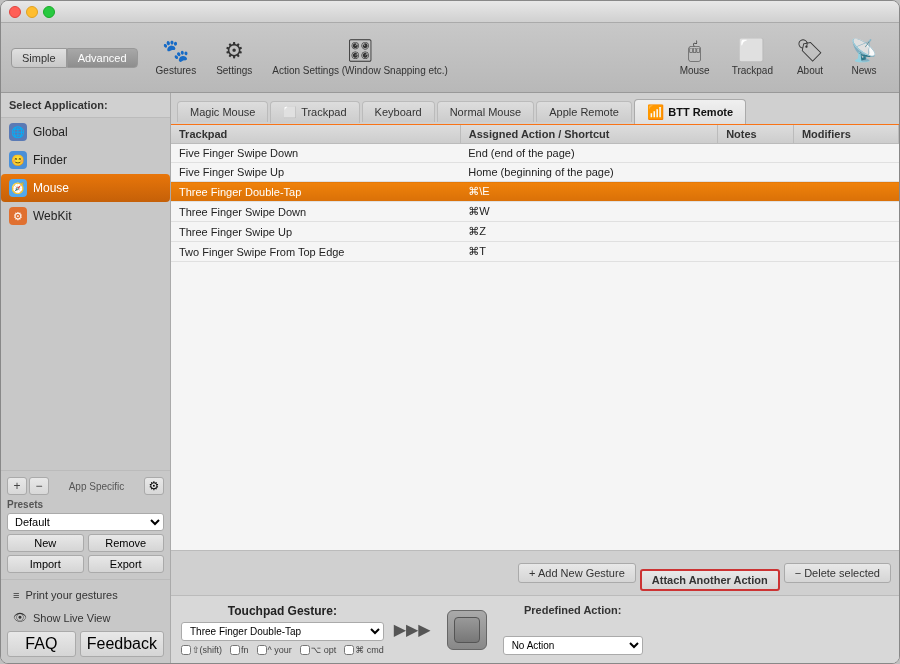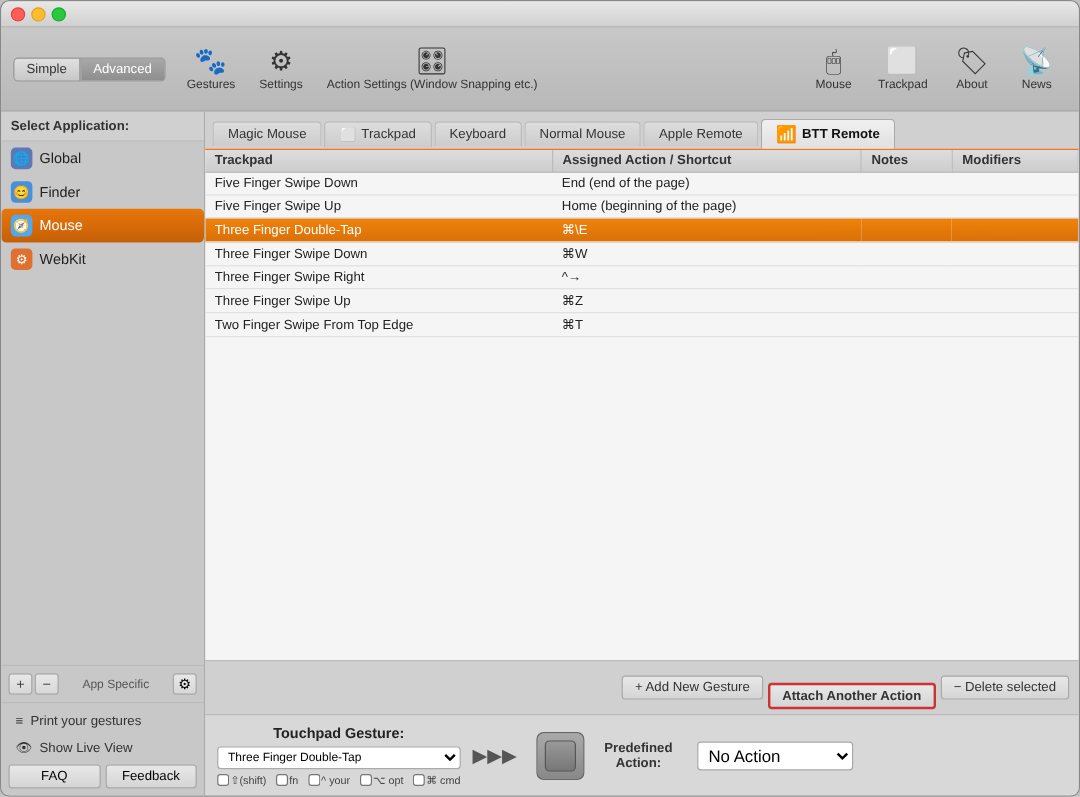--- a/index.html
+++ b/index.html
@@ -231,21 +231,21 @@
       font-size: 11px;
       color: #333;
       border-radius: 3px;
     }
     .footer-row {
       display: flex;
       gap: 4px;
     }
     .footer-half-btn {
       flex: 1;
-      font-size: 11px;
+      font-size: 16px;
       padding: 3px 6px;
       border: 1px solid #aaa;
       border-radius: 3px;
       background: linear-gradient(to bottom, #e8e8e8, #d5d5d5);
       cursor: pointer;
       text-align: center;
     }
 
     
     .right-panel {
@@ -447,32 +447,32 @@
       align-items: center;
       gap: 3px;
     }
     .info-icon {
       color: #3a7dc9;
       font-size: 12px;
     }
 
     .predefined-section {
       display: flex;
-      flex-direction: row;
+      flex-direction: column;
       gap: 20px;
       min-width: 140px;
     }
     .predefined-title {
       font-size: 11px;
       font-weight: bold;
       color: #333;
       text-align: center;
     }
     .predefined-select {
-      font-size: 14px;
+      font-size: 10px;
       padding: 2px 4px;
       border: 1px solid #aaa;
       border-radius: 3px;
       background: white;
       width: 100%;
     }
 
     .record-btn {
       width: 40px;
       height: 40px;
@@ -572,20 +572,34 @@
           <span>WebKit</span>
         </div>
       </div>
 
       <div class="sidebar-bottom">
         <div class="sidebar-controls">
           <div class="small-btn">+</div>
           <div class="small-btn">−</div>
           <div class="app-specific-label">App Specific</div>
           <div class="gear-btn">⚙</div>
+        </div>
+        <div class="presets-section">
+          <div class="presets-label">Presets</div>
+          <select class="presets-select">
+            <option>Default</option>
+          </select>
+          <div class="preset-btns">
+            <div class="preset-btn">New</div>
+            <div class="preset-btn">Remove</div>
+          </div>
+          <div class="preset-btns">
+            <div class="preset-btn">Import</div>
+            <div class="preset-btn">Export</div>
+          </div>
         </div>
       </div>
 
       <div class="sidebar-footer">
         <div class="footer-btn">
           <span>≡</span>
           <span>Print your gestures</span>
         </div>
         <div class="footer-btn">
           <span>👁</span>
@@ -648,26 +662,20 @@
     </tr>
               <tr class="selected">
       <td>Three Finger Double-Tap</td>
       <td>⌘\E</td>
       <td></td>
       <td></td>
     </tr>
               <tr>
       <td>Three Finger Swipe Down</td>
       <td>⌘W</td>
-      <td></td>
-      <td></td>
-    </tr>
-              <tr>
-      <td>Three Finger Swipe Right</td>
-      <td>^→</td>
       <td></td>
       <td></td>
     </tr>
               <tr>
       <td>Three Finger Swipe Up</td>
       <td>⌘Z</td>
       <td></td>
       <td></td>
     </tr>
               <tr>

